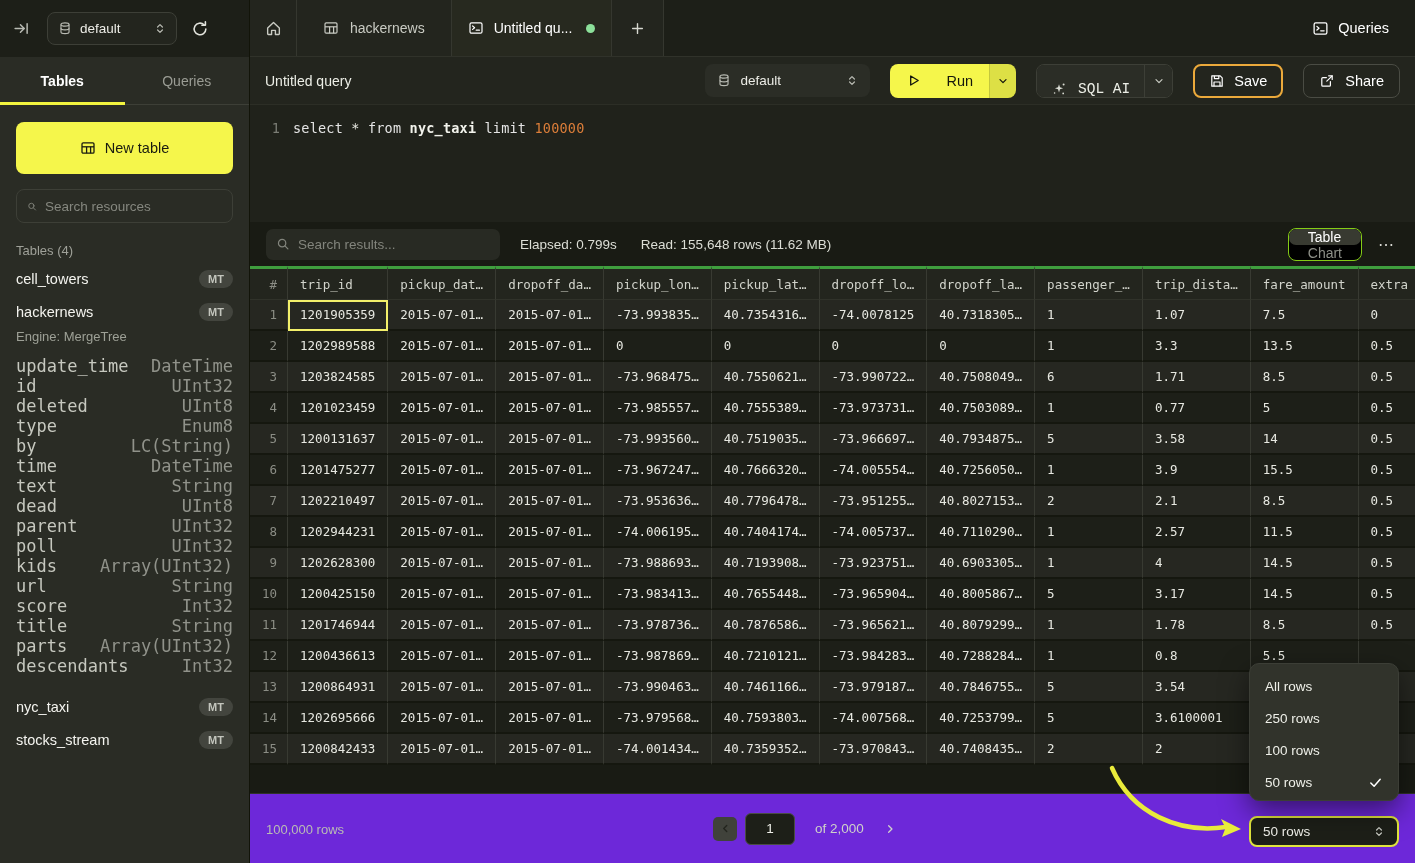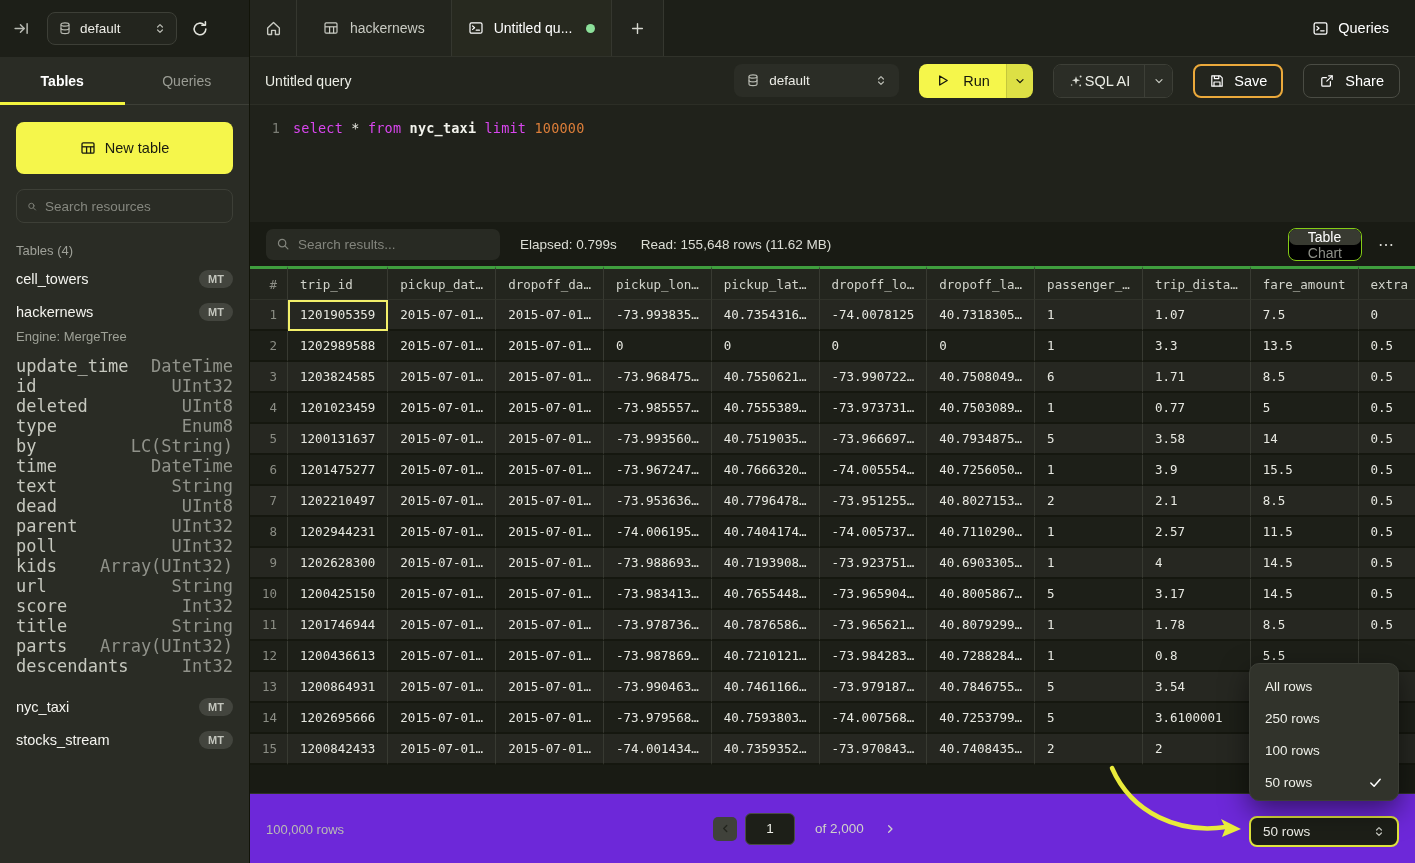--- a/index.html
+++ b/index.html
@@ -57,36 +57,36 @@
   .strip-right { margin-left:auto; display:flex; align-items:center; padding-right:26px; }
   .queries-btn { display:flex; align-items:center; gap:9px; color:#ffffff; font-size:14.5px; cursor:pointer; }
 
   
   .qtoolbar { height:48px; background:#23251e; display:flex; align-items:center; padding:0 15px; border-bottom:1px solid #2c2e26; }
   .qtitle { font-size:14px; color:#eceee6; }
   .qtools { margin-left:auto; display:flex; align-items:center; gap:20px; }
   .tb-select { width:165px; height:33px; background:#2b2d26; border-radius:8px; display:flex; align-items:center; padding:0 12px; gap:9px; color:#ecece6; cursor:pointer; }
   .tb-select .lbl { flex:1; font-size:13.5px; }
   .split-btn { display:flex; height:34px; border-radius:8px; overflow:hidden; cursor:pointer; }
-  .run-main { background:#f5f64b; color:#15170c; display:flex; align-items:center; gap:13px; padding:0 16px; font-size:14.5px; font-weight:500; }
+  .run-main { background:#f5f64b; color:#15170c; display:flex; align-items:center; gap:25px; padding:0 16px; font-size:14.5px; font-weight:500; }
   .run-caret { background:#dde045; width:27px; display:flex; align-items:center; justify-content:center; color:#15170c; border-left:1px solid #c4c73c; }
   .ai-btn { border:1px solid #3d3f37; }
-  .ai-main { background:#2b2d26; color:#eceee6; display:flex; align-items:center; gap:1px; padding:0 14px; font-size:14.5px; }
+  .ai-main { background:#2b2d26; color:#eceee6; display:flex; align-items:flex-end; gap:11px; padding:0 14px; font-size:14.5px;font-family:Liberation Mono, monospace; }
   .ai-caret { background:#2b2d26; width:28px; display:flex; align-items:center; justify-content:center; color:#c9cbc3; border-left:1px solid #3d3f37; }
   .save-btn { height:34px; background:#23251e; border:2px solid #eba93b; border-radius:8px; color:#ffffff;
     display:flex; align-items:center; gap:9px; padding:0 14px; font-size:14.5px; cursor:pointer; }
   .share-btn { height:34px; background:#23251e; border:1px solid #4a4c44; border-radius:8px; color:#ffffff;
     display:flex; align-items:center; gap:10px; padding:0 15px; font-size:14.5px; cursor:pointer; }
 
   
   .editor { height:117px; background:#20221b; padding:13px 0; font-family:"DejaVu Sans Mono", monospace; font-size:13.5px; cursor:text; }
   .code-line { display:flex; line-height:21px; }
   .gutter { width:30px; text-align:right; color:#7b7d75; padding-right:0; }
   .code { padding-left:13px; letter-spacing:.2px; }
-  .tok-kw { color:#d946ef; }
+  .tok-kw { color:#e5e5e5; }
   .tok-op { color:#e8e9e2; }
   .tok-id { color:#f2f3ec; font-weight:700; }
   .tok-num { color:#dc7e39; }
 
   
   .rtoolbar { height:44px; background:#191b14; display:flex; align-items:center; padding:0 16px; }
   .rsearch { width:234px; height:31px; background:#282a23; border-radius:7px; display:flex; align-items:center; padding:0 10px; gap:8px; color:#83857d; }
   .rsearch input { flex:1; background:transparent; border:none; outline:none; color:#d8d9d2; font-size:13.5px; font-family:inherit; }
   .rsearch input::placeholder { color:#83857d; }
   .rstat { margin-left:20px; font-size:13.5px; color:#dcdDD6; color:#dcded6; }

